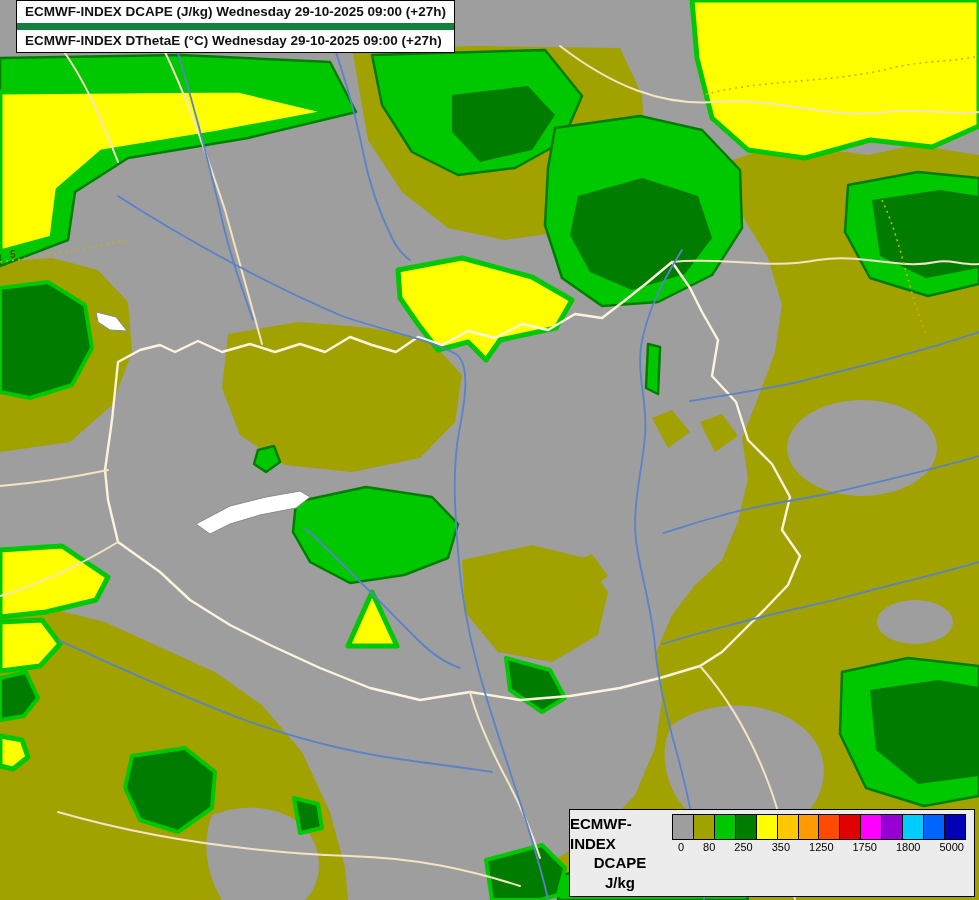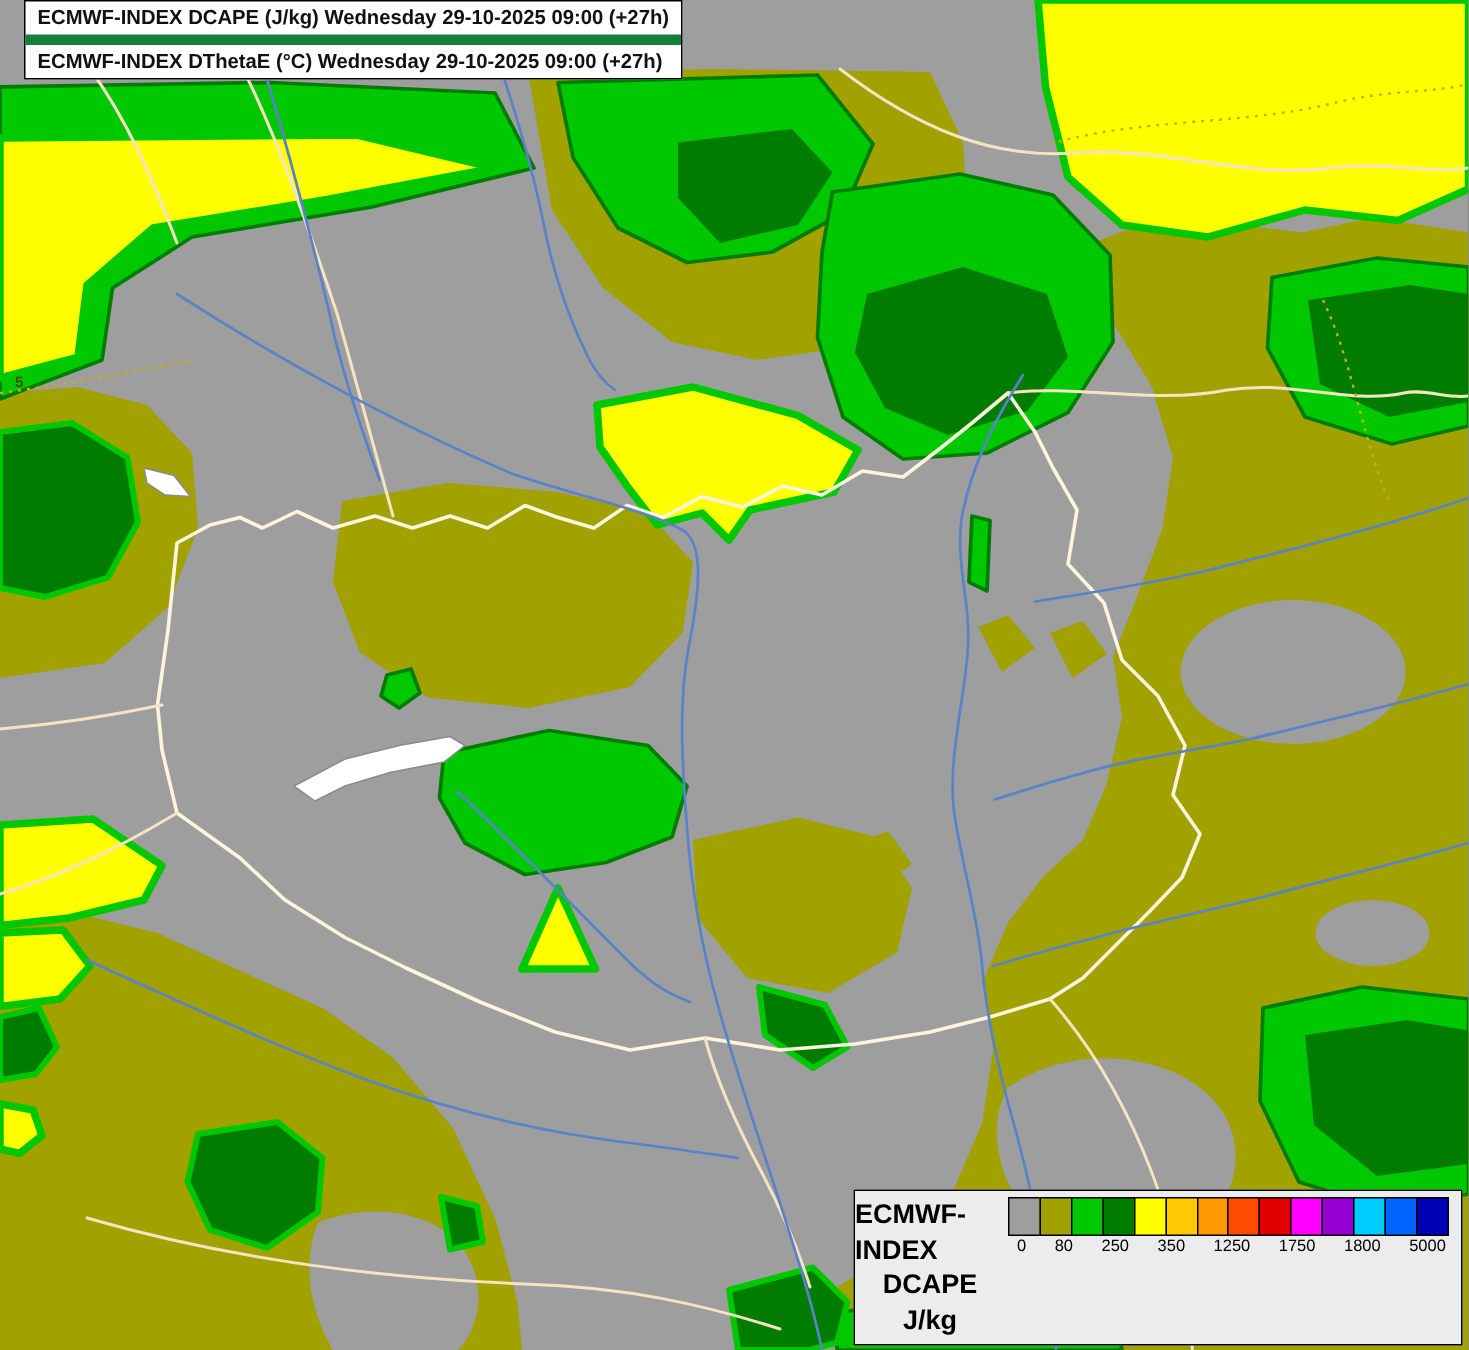--- a/index.html
+++ b/index.html
@@ -25,21 +25,21 @@
 
   
   .hdr{position:absolute;top:0;left:0;background:#ffffff;border:1px solid #000;z-index:5;margin-left:16px;}
   .hdr .line{padding:2px 8px;font-weight:bold;font-size:13.5px;color:#111;white-space:nowrap;line-height:18px;}
   .hdr .line + .line{border-top:7px solid #15803d;}
 
   
   .legend{position:absolute;right:4px;bottom:3px;width:404px;background:#ececec;
           border:1px solid #000;display:flex;align-items:stretch;z-index:5;}
   .legend-text{width:100px;display:flex;flex-direction:column;justify-content:center;
-               align-items:center;font-size:18px;font-weight:bold;color:#000;line-height:1.3;padding:4px 0;}
+               align-items:center;font-size:15px;font-weight:bold;color:#000;line-height:1.3;padding:4px 0;}
   .legend-bar-wrap{flex:1;padding:4px 8px 2px 2px;}
   .colorbar{display:flex;height:26px;}
   .colorbar .cell{flex:1;border:1px solid #000;margin-left:-1px;}
   .colorbar .cell:first-child{margin-left:0;}
   .ticks{display:flex;justify-content:space-between;font-size:11px;color:#000;padding:1px 2px 1px 6px;}
 </style>
 </head>
 <body>
 
 <div class="stage">

